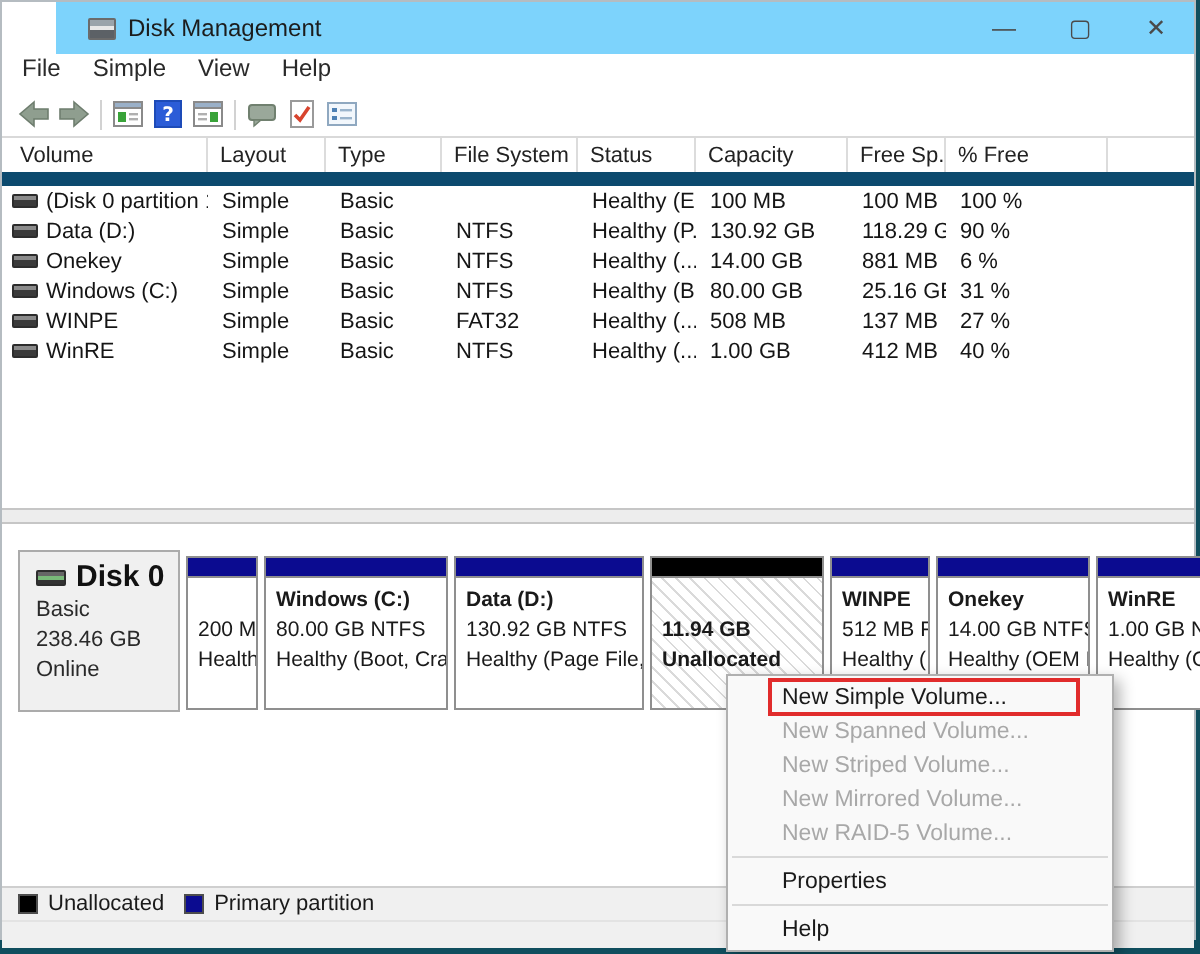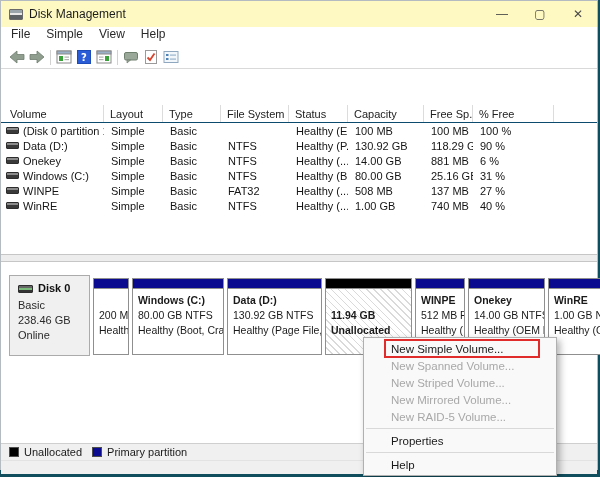--- a/index.html
+++ b/index.html
@@ -7,59 +7,59 @@
     width:600px;height:477px;position:relative;overflow:hidden;
     background:var(--teal,#104e5e);
     font-family:"Liberation Sans","DejaVu Sans",sans-serif;
     -webkit-font-smoothing:antialiased;
   }
   .window{
     position:absolute;left:0;top:0;width:598px;height:470px;
     background:#fff;border:1px solid #b5bcc1;box-sizing:border-box;
   }
   
-  .titlebar{height:26px;display:flex;align-items:center;padding-left:8px;background:#fef9c3;}
+  .titlebar{height:26px;display:flex;align-items:center;padding-left:16px;background:#7dd3fc;margin-left:27px;}
   .app-icon{
     width:14px;height:11px;border:1px solid #6b6b6b;box-sizing:border-box;border-radius:1px;
     background:linear-gradient(180deg,#9aa4ab 0 3px,#e8e8e8 3px 5px,#5c6166 5px 100%);
   }
   .title{font-size:12px;color:#1c1c1c;margin-left:6px;}
   .controls{margin-left:auto;display:flex;height:26px;}
   .ctrl{width:38px;height:26px;display:flex;align-items:center;justify-content:center;
     font-size:12px;color:#4a4a4a;}
   
   .menubar{height:19px;display:flex;align-items:flex-start;padding-left:2px;background:#fff;}
   .menu-item{font-size:12px;color:#2a2a2a;padding:0 8px;}
   
   .toolbar{height:22px;display:flex;align-items:center;padding-left:6px;background:#fff;
     border-bottom:1px solid #d9d9d9;}
   .tb-btn{width:20px;height:18px;display:flex;align-items:center;justify-content:center;}
   .tb-sep{width:1px;height:15px;background:#d2d2d2;margin:0 3px;}
   
   .volume-list{height:185px;background:#fff;overflow:hidden;}
   .grid-row{display:grid;grid-template-columns:103px 59px 58px 68px 59px 76px 49px 81px 1fr;}
-  .thead{height:17px;border-bottom:1px solid #0c4a6e;margin-top:36px;}
+  .thead{height:17px;border-bottom:7px solid #0c4a6e;}
   .th{font-size:11px;color:#222;display:flex;align-items:center;padding-left:6px;
     border-right:1px solid #dcdcdc;overflow:hidden;white-space:nowrap;box-sizing:border-box;}
   .th:first-child{padding-left:9px;}
   .th.last{border-right:none;}
   .vrow{height:15px;}
   .td{font-size:11px;color:#151515;display:flex;align-items:center;padding-left:7px;
     overflow:hidden;white-space:nowrap;box-sizing:border-box;}
   .td.vol{padding-left:5px;gap:4px;}
   .vol-icon{width:13px;height:7px;flex:0 0 13px;border-radius:1px;
     background:linear-gradient(180deg,#8b8b8b 0 2px,#3a3a3a 2px 100%);border:1px solid #2d2d2d;box-sizing:border-box;}
   
   .splitter{height:6px;background:#ededed;border-top:1px solid #c6c6c6;border-bottom:1px solid #c6c6c6;}
   
   .disk-area{height:181px;background:#fff;padding-top:13px;box-sizing:border-box;}
   .disk-row{display:flex;margin-left:8px;}
   .disk-panel{width:81px;height:81px;flex:0 0 81px;background:#f0f0f0;border:1px solid #ababab;
     box-sizing:border-box;padding:5px 0 0 8px;font-size:11px;color:#2a2a2a;line-height:15px;}
-  .disk-title{display:flex;align-items:center;gap:5px;font-weight:bold;font-size:11px;color:#111;margin-bottom:2px;}
+  .disk-title{display:flex;align-items:center;gap:5px;font-weight:bold;font-size:15px;color:#111;margin-bottom:2px;}
   .disk-icon{width:15px;height:8px;border-radius:1px;border:1px solid #2d2d2d;box-sizing:border-box;
     background:linear-gradient(180deg,#666 0 2px,#79b979 2px 4px,#333 4px 100%);}
   .partitions{display:flex;margin-left:3px;margin-top:3px;}
   .part{height:77px;box-sizing:border-box;border:1px solid #8f8f8f;margin-right:3px;
     display:flex;flex-direction:column;background:#fff;}
   .part-head{height:9px;background:var(--navy,#0b0b90);border-bottom:1px solid #8f8f8f;}
   .part.unallocated .part-head{background:var(--black,#000);}
   .part-body{flex:1;padding:4px 0 0 5px;font-size:10.5px;line-height:15px;color:#1a1a1a;
     overflow:hidden;white-space:nowrap;}
   .part.unallocated .part-body{
@@ -250,21 +250,21 @@
         <div class="grid-row vrow">
           <div class="td vol">
             <span class="vol-icon"></span>
             <span>WinRE</span>
           </div>
           <div class="td">Simple</div>
           <div class="td">Basic</div>
           <div class="td">NTFS</div>
           <div class="td">Healthy (...</div>
           <div class="td">1.00 GB</div>
-          <div class="td">740 MB</div>
+          <div class="td">412 MB</div>
           <div class="td">40 %</div>
           <div class="td"></div>
         </div>
       </div>
   </div>
 
   <div class="splitter"></div>
 
   <div class="disk-area">
     <div class="disk-row">

